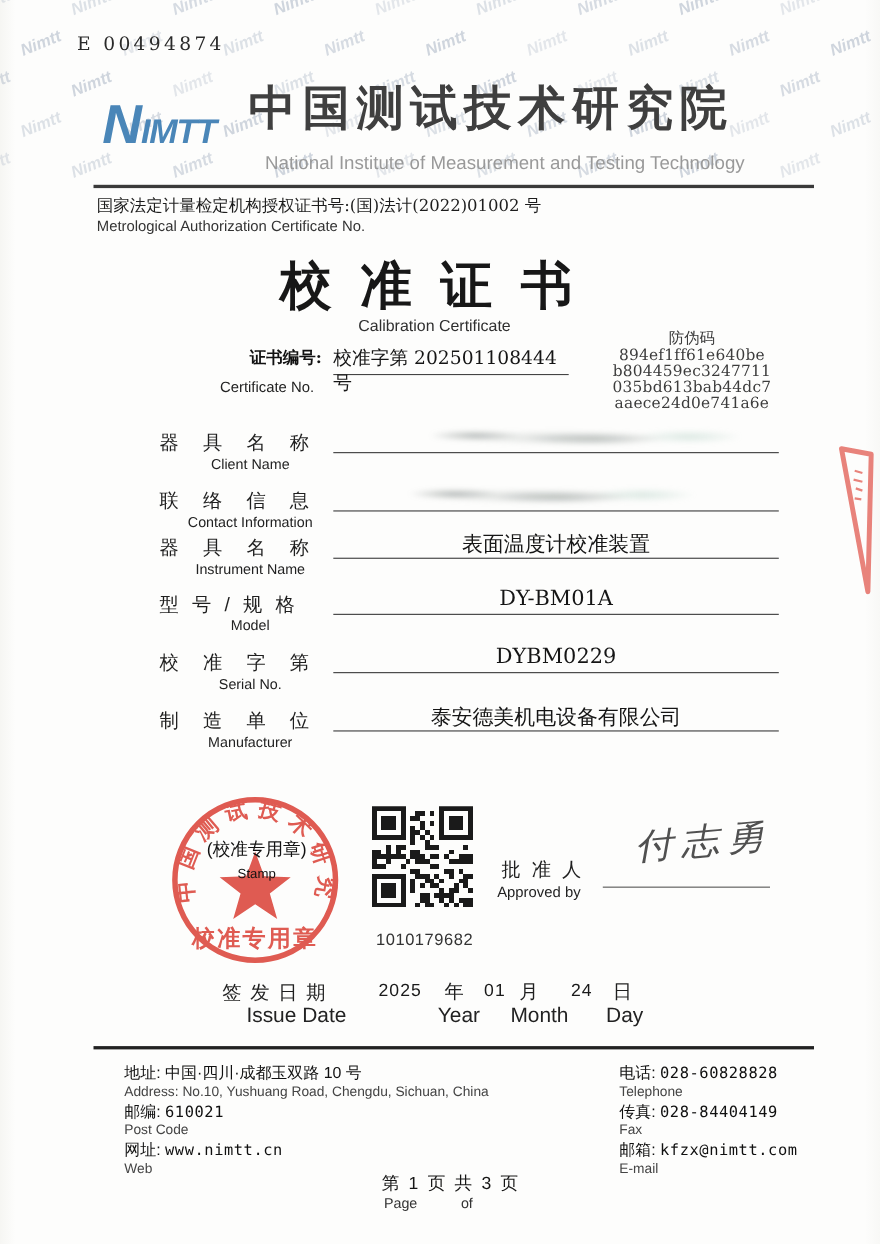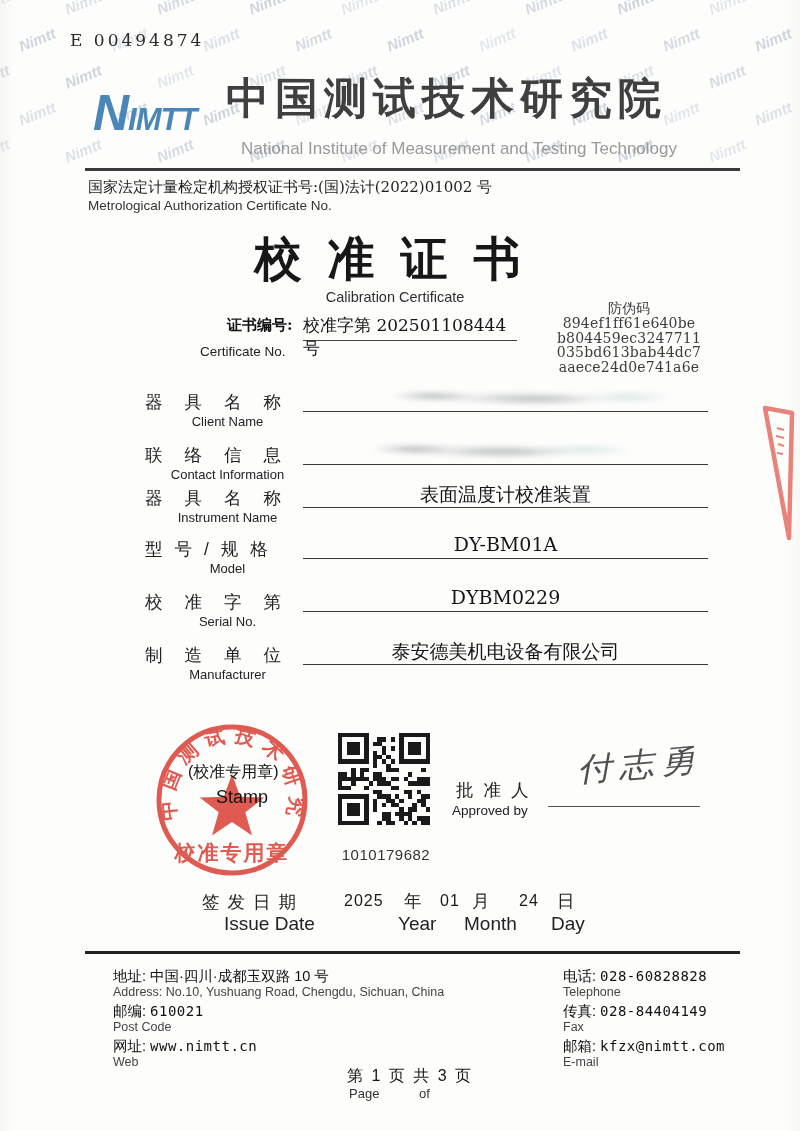--- a/index.html
+++ b/index.html
@@ -69,21 +69,21 @@
   .smudge{position:absolute;top:2px;height:20px;border-radius:40%;
           background:
             radial-gradient(ellipse 60px 7px at 22% 40%, rgba(95,105,102,.45), rgba(95,105,102,0) 70%),
             radial-gradient(ellipse 90px 8px at 55% 55%, rgba(120,130,126,.40), rgba(120,130,126,0) 72%),
             radial-gradient(ellipse 70px 9px at 80% 45%, rgba(140,185,168,.30), rgba(140,185,168,0) 70%),
             radial-gradient(ellipse 120px 9px at 45% 50%, rgba(150,158,155,.35), rgba(150,158,155,0) 75%);
           filter:blur(2.5px);}
 
   
   .stamp-paren{position:absolute;left:188px;top:762px;font-size:16px;color:#111;z-index:3;}
-  .stamp-en{position:absolute;left:216px;top:787px;font-size:18px;color:#111;z-index:3;}
+  .stamp-en{position:absolute;left:216px;top:787px;font-size:12px;color:#111;z-index:3;}
   .seal{position:absolute;left:152px;top:720px;width:160px;height:160px;z-index:2;opacity:.9;}
   .qr{position:absolute;left:338px;top:733px;width:92px;height:92px;}
   .qr-number{position:absolute;left:336px;top:846px;width:100px;text-align:center;
              font-size:15px;color:#333;letter-spacing:0.5px;}
   .approved-cn{position:absolute;left:456px;top:778px;font-size:17.5px;letter-spacing:10px;color:#1f1f1f;}
   .approved-en{position:absolute;left:452px;top:803px;font-size:13.5px;color:#222;}
   .sig-line{position:absolute;left:548px;top:806px;width:152px;border-top:1.5px solid #555;}
   .signature{position:absolute;left:578px;top:742px;font-family:"DejaVu Serif","Liberation Serif",serif;
              font-size:34px;font-style:italic;letter-spacing:7px;color:#333;opacity:.85;
              transform:rotate(-5deg) scale(1.02,.95);}

